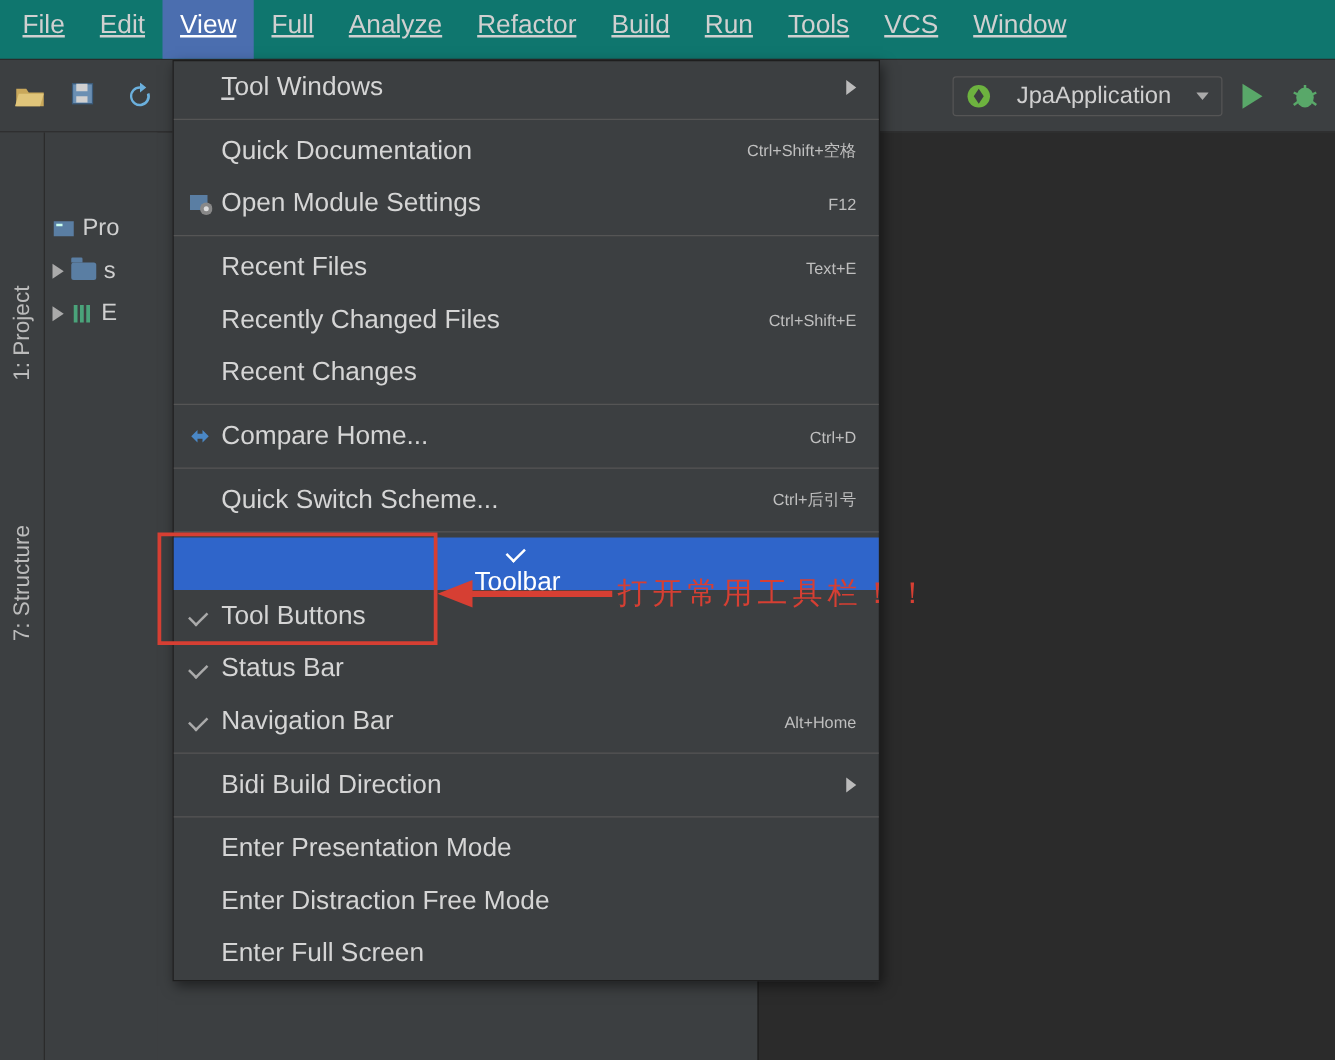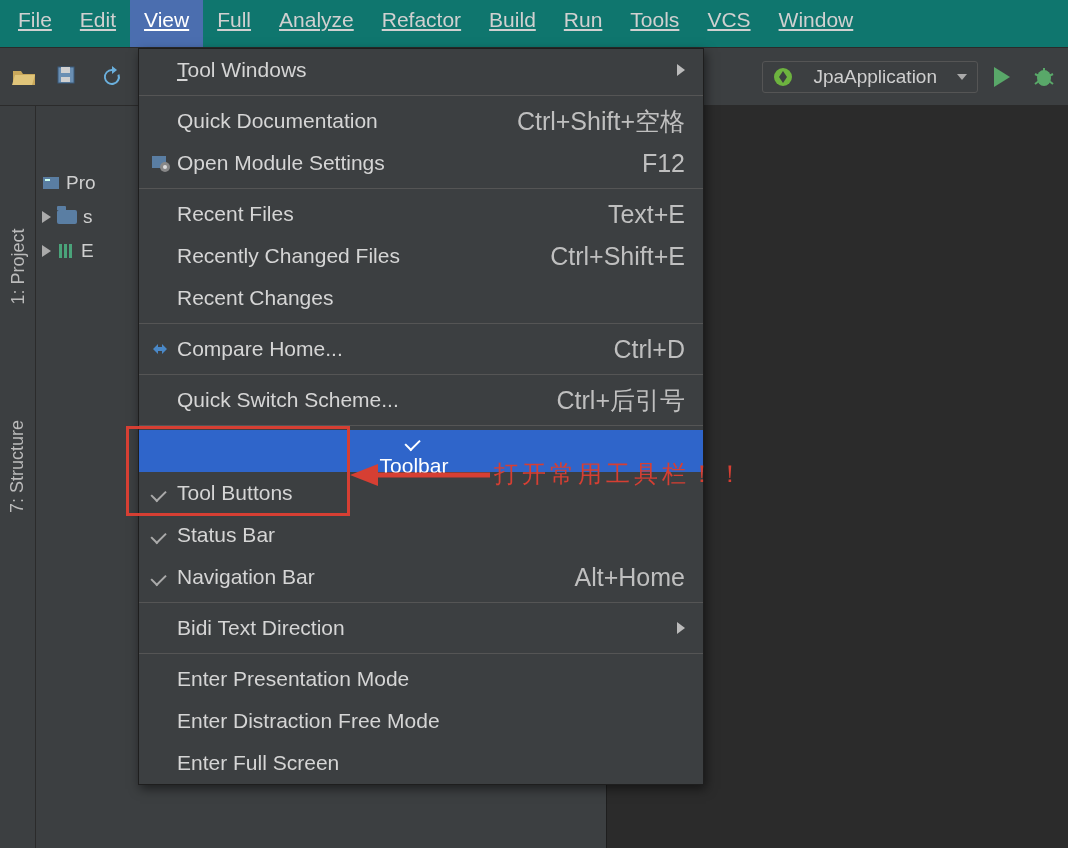--- a/index.html
+++ b/index.html
@@ -32,21 +32,21 @@
   .tri { width: 0; height: 0; border-top: 6px solid transparent; border-bottom: 6px solid transparent; border-left: 9px solid #aaa; }
 
   .editor-area { flex: 1; background: #2b2b2b; margin-left: 480px; margin-top: 0; border-left: 1px solid #1e1e1e; }
 
   
   .dropdown { position: absolute; top: 48px; left: 126px; width: 566px; background: #3c3f41; border: 1px solid #1e1e1e; box-shadow: 2px 4px 10px rgba(0,0,0,.5); z-index: 50; margin-left: 12px; }
   .dd-item { display: flex; align-items: center; height: 42px; padding: 0 18px 0 4px; font-size: 21px; color: #d5d5d5; position: relative; }
   .dd-item.highlight { background: #2f65ca; color: #ffffff; flex-direction: column; }
   .dd-icon { width: 34px; display: flex; justify-content: center; align-items: center; }
   .dd-label { flex: 1; }
-  .dd-short { color: #bfbfbf; font-size: 25px; padding-left: 20px; }
+  .dd-short { color: #bfbfbf; font-size: 13px; padding-left: 20px; }
   .dd-sep { height: 1px; background: #555; margin: 4px 0; }
   .dd-check::before { content: ""; display: inline-block; width: 12px; height: 7px; border-left: 2px solid #aaa; border-bottom: 2px solid #aaa; transform: rotate(-45deg) translateY(-2px); }
   .dd-item.highlight .dd-check::before { border-color: #fff; }
   .dd-arrow { width: 0; height: 0; border-top: 6px solid transparent; border-bottom: 6px solid transparent; border-left: 8px solid #bbb; margin-left: auto; }
 
   
   .annot-rect { position: absolute; border: 3px solid #d63f33; z-index: 100; pointer-events: none; }
   .annot-arrow { position: absolute; z-index: 101; pointer-events: none; }
   .annot-text { position: absolute; color: #d63f33; font-size: 24px; z-index: 101; pointer-events: none; letter-spacing: 4px; }
 
@@ -239,21 +239,21 @@
   <div class="dd-item">
     <span class="dd-icon">
         <span class="dd-check"></span>
       </span>
     <span class="dd-label">Navigation Bar</span>
     <span class="dd-short">Alt+Home</span>
   </div>
   <div class="dd-sep"></div>
   <div class="dd-item">
     <span class="dd-icon"></span>
-    <span class="dd-label">Bidi Text Direction</span>
+    <span class="dd-label">Bidi Build Direction</span>
     <span class="dd-arrow"></span>
   </div>
   <div class="dd-sep"></div>
   <div class="dd-item">
     <span class="dd-icon"></span>
     <span class="dd-label">Enter Presentation Mode</span>
   </div>
   <div class="dd-item">
     <span class="dd-icon"></span>
     <span class="dd-label">Enter Distraction Free Mode</span>

